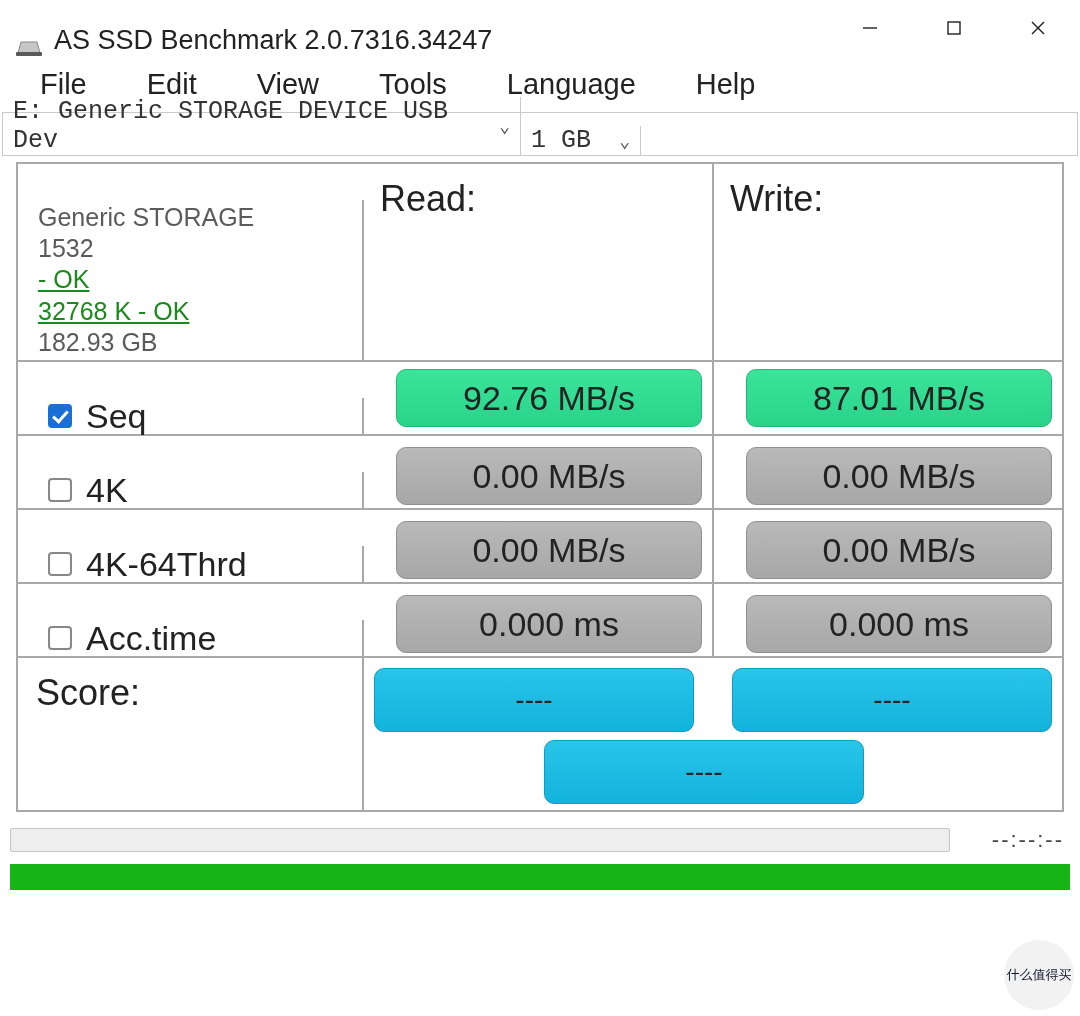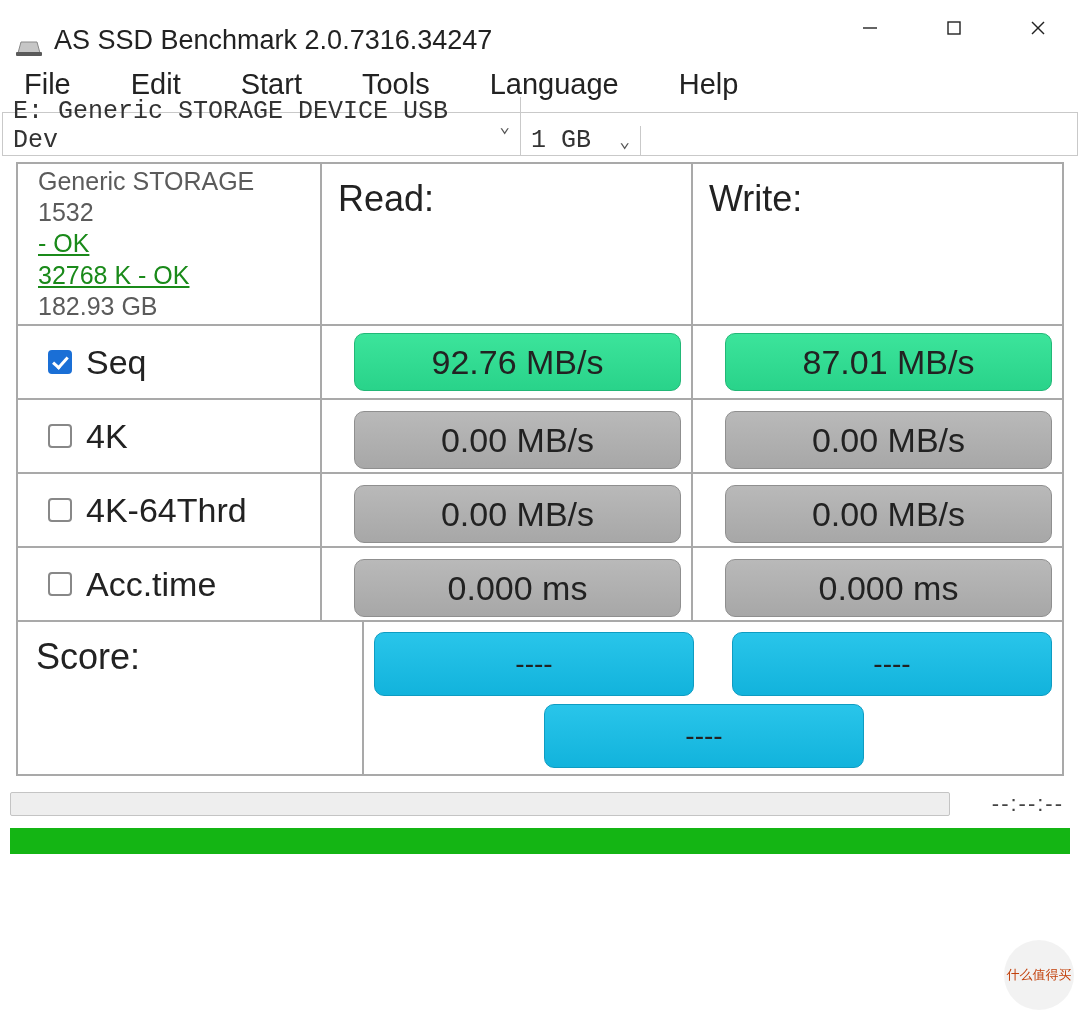--- a/index.html
+++ b/index.html
@@ -43,20 +43,21 @@
   .win-btn svg { width: 20px; height: 20px; stroke: #222; stroke-width: 1.4; fill: none; }
   
   .menubar {
     height: 56px;
     display: flex;
     align-items: center;
     padding-left: 14px;
     gap: 40px;
     font-size: 29px;
     color: #222;
+    margin-left: 16px;
   }
   .menubar .menu-item { padding: 4px 10px; }
   
   .selectors {
     height: 44px;
     display: flex;
     align-items: flex-end;
     border: 1px solid #c9c9c9;
     margin: 0 2px;
   }
@@ -85,26 +86,27 @@
     margin: 6px 16px 0 16px;
     border: 2px solid #a9a9a9;
   }
   .row {
     display: flex;
     align-items: stretch;
     border-bottom: 2px solid #a9a9a9;
   }
   .row:last-child { border-bottom: none; }
   .cell-label {
-    width: 304px;
+    width: 346px;
     border-right: 2px solid #a9a9a9;
     padding: 6px 10px 6px 30px;
     display: flex; align-items: center;
     font-size: 34px;
     color: #222;
+    margin-top: 36px;
   }
   .cell-label.header-info {
     padding: 10px 10px 10px 20px;
     flex-direction: column;
     align-items: flex-start;
     justify-content: center;
     font-size: 25px;
     line-height: 1.25;
     color: #5b5b5b;
     height: 160px;
@@ -241,21 +243,21 @@
   .btn.disabled { color: #9a9a9a; }
   .ok-green { color: #1a8a1a; text-decoration: underline; }
   
   .watermark {
     position: absolute;
     right: 6px; bottom: 6px;
     width: 70px; height: 70px;
     border-radius: 50%;
     background: rgba(235,235,235,0.65);
     display: flex; align-items: center; justify-content: center;
-    font-size: 13px; color: #c2410c;
+    font-size: 13px; color: #0f172a;
     text-align: center;
     line-height: 1.1;
     pointer-events: none;
   }
 </style>
 </head>
 <body>
 
 <div class="window">
 
@@ -282,21 +284,21 @@
       <svg viewBox="0 0 20 20">
           <line x1="4" y1="4" x2="16" y2="16"></line>
           <line x1="16" y1="4" x2="4" y2="16"></line>
         </svg>
     </div>
   </div>
 
   <div class="menubar">
     <span class="menu-item">File</span>
     <span class="menu-item">Edit</span>
-    <span class="menu-item">Start</span>
+    <span class="menu-item">View</span>
     <span class="menu-item">Tools</span>
     <span class="menu-item">Language</span>
     <span class="menu-item">Help</span>
   </div>
 
   <div class="selectors">
     <div class="drive-select">
       <span>E: Generic STORAGE DEVICE USB Dev</span>
       <span class="chev">⌄</span>
     </div>

